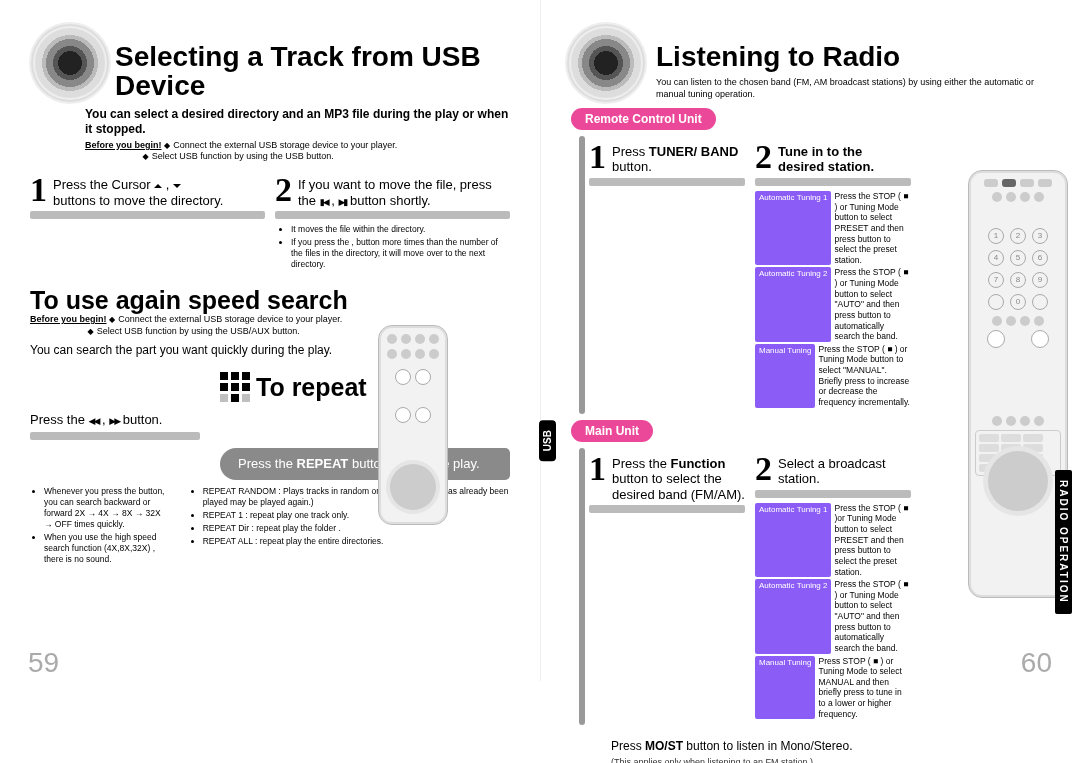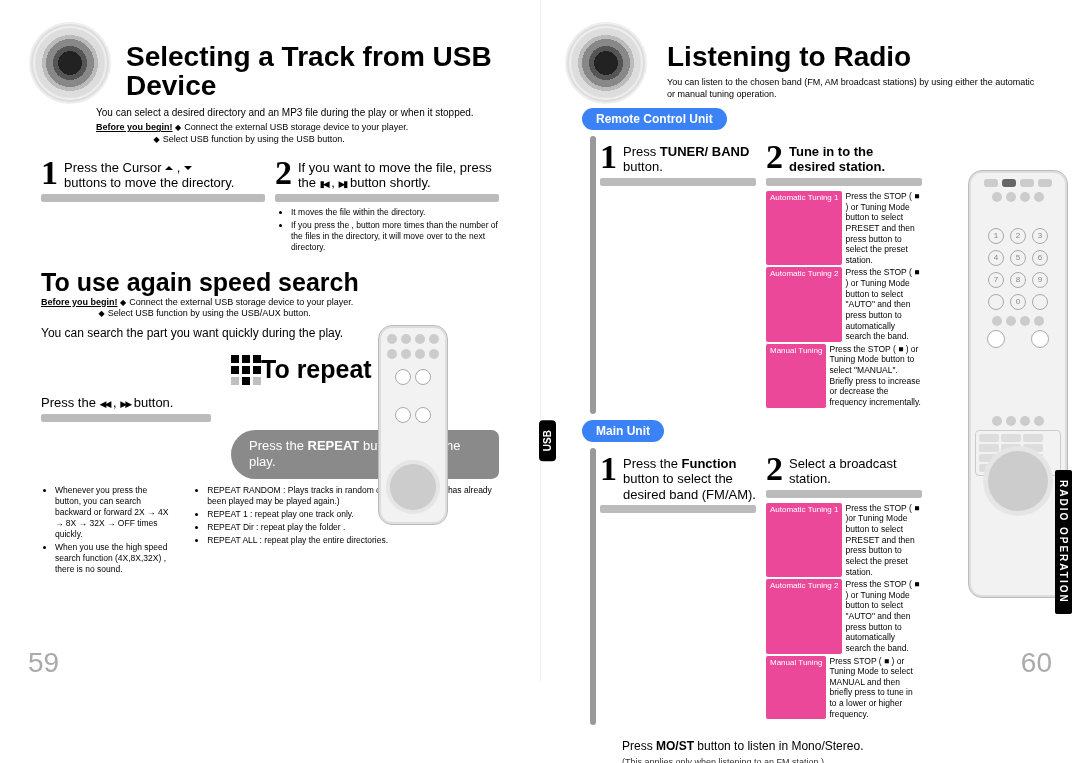--- a/index.html
+++ b/index.html
@@ -6,50 +6,50 @@
   body {
     font-family: Arial, Helvetica, sans-serif;
     background: #fff;
     width: 1080px;
     height: 763px;
     display: flex;
     position: relative;
     font-size: 10px;
     color: #000;
   }
-  .page { width: 540px; height: 681px; padding: 20px 41px; position: relative; }
+  .page { width: 540px; height: 681px; padding: 20px 30px; position: relative; }
   .page-right { border-left: 1px solid #eee; }
 
   .speaker-icon {
     position: absolute;
     width: 70px; height: 70px;
     border-radius: 50%;
     background: radial-gradient(circle at 50% 50%, #222 0 12px, #555 12px 17px, #888 17px 24px, #bbb 24px 28px, #ddd 28px 33px);
     box-shadow: 0 0 0 2px #eee, 0 0 0 4px #ddd, 0 0 0 6px #eee;
   }
   .speaker-left { left: 35px; top: 28px; }
   .speaker-right { left: 30px; top: 28px; }
 
   h1 { font-size: 28px; font-weight: bold; line-height: 1.05; margin-left: 85px; margin-top: 22px; }
-  .intro { font-size: 10px; margin: 6px 0 3px 55px; line-height: 1.25; }
+  .intro { font-size: 12px; margin: 6px 0 3px 55px; line-height: 1.25; font-weight: bold; }
   .before { font-size: 9px; margin-left: 55px; line-height: 1.3; }
   .before-label { font-weight: bold; text-decoration: underline; }
   .diamond::before { content: "◆"; font-size: 8px; margin-right: 3px; }
 
   .step-row { display: flex; gap: 10px; margin-top: 10px; }
   .step-box { flex: 1; }
   .step-head { display: flex; align-items: flex-start; gap: 6px; }
   .step-num { font: bold 34px/1 Georgia, serif; }
   .step-text { font-size: 13px; line-height: 1.2; padding-top: 4px; }
   .step-bar { height: 8px; background: #bbb; margin: 3px 0 5px; border-radius: 2px; }
   .step-notes { font-size: 8.5px; line-height: 1.3; padding-left: 10px; }
   .step-notes li { list-style: disc; margin-left: 6px; margin-bottom: 2px; }
 
   h2 { font-size: 25px; font-weight: bold; margin-top: 14px; line-height: 1.1; }
-  h2.repeat { display: flex; align-items: center; gap: 0; margin-left: 190px; }
+  h2.repeat { display: flex; align-items: center; gap: 6px; margin-left: 190px; }
   .chk { display: inline-grid; grid-template-columns: repeat(3, 8px); gap: 3px; }
   .chk span { width: 8px; height: 8px; background: #000; }
   .chk span:nth-child(odd){ opacity:.25; }
   .chk span:nth-child(1),.chk span:nth-child(3),.chk span:nth-child(5){opacity:1}
 
   .rounded-pill {
     background: #8a8a8a; color: #fff;
     border-radius: 40px 12px 12px 40px;
     padding: 8px 14px 8px 18px;
     font-size: 13px; line-height: 1.25;
@@ -61,25 +61,25 @@
   .tri-dn { border:4px solid transparent; border-top-color:#000; transform: translateY(2px); }
   .skipL::before { content:"▮◀"; font-size:9px; letter-spacing:-2px; }
   .skipR::before { content:"▶▮"; font-size:9px; letter-spacing:-2px; }
   .rewL::before { content:"◀◀"; font-size:9px; letter-spacing:-2px; }
   .ffR::before  { content:"▶▶"; font-size:9px; letter-spacing:-2px; }
 
   .small-block { font-size: 13px; line-height: 1.25; margin-top: 6px; }
   ul.notes { font-size: 8.5px; line-height: 1.3; margin-left: 14px; }
   ul.notes li { list-style: disc; margin-bottom: 2px; }
 
-  .section-title { background: #3b82f6; color:#fff; font: bold 12px/1 Arial; padding: 5px 14px; border-radius: 14px; display:inline-block; }
+  .section-title { background: #ec4899; color:#fff; font: bold 12px/1 Arial; padding: 5px 14px; border-radius: 14px; display:inline-block; }
   .sec-wrap { position: relative; padding: 4px 0 4px 10px; margin: 6px 0 6px 8px; }
   .rail { position:absolute; left:0; top:0; bottom:0; width:6px; background:#999; border-radius:4px; }
 
-  .tag { background:#ec4899; color:#fff; font-size:8px; padding:2px 4px; border-radius:2px; margin-right:3px; display:inline-block; vertical-align: top; }
+  .tag { background:#8b5cf6; color:#fff; font-size:8px; padding:2px 4px; border-radius:2px; margin-right:3px; display:inline-block; vertical-align: top; }
   .tuning-line { font-size:8.5px; line-height:1.25; margin:2px 0; display:flex; }
   .tuning-line .txt { flex:1; }
 
   .pagenum { position:absolute; bottom:4px; font: 28px/1 Arial; color:#aaa; }
   .pn-left { left: 28px; }
   .pn-right { right: 28px; }
 
   .side-label { position:absolute; right:8px; top:470px; writing-mode: vertical-rl; font: bold 10px Arial; background:#000; color:#fff; padding:10px 3px; border-radius:2px; letter-spacing:2px; }
   .usb-label { position:absolute; writing-mode: vertical-rl; transform: rotate(180deg); font: bold 10px Arial; background:#000; color:#fff; padding:10px 3px; left: -2px; top: 420px; border-radius:4px; }
 

